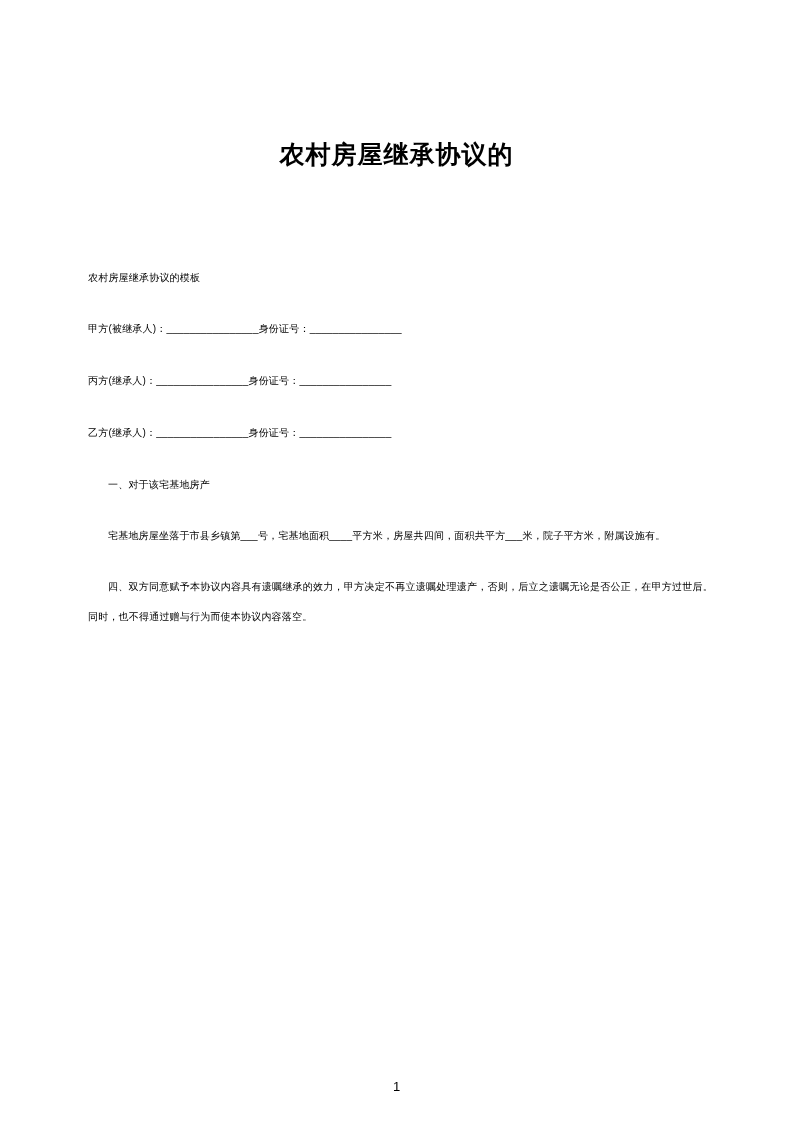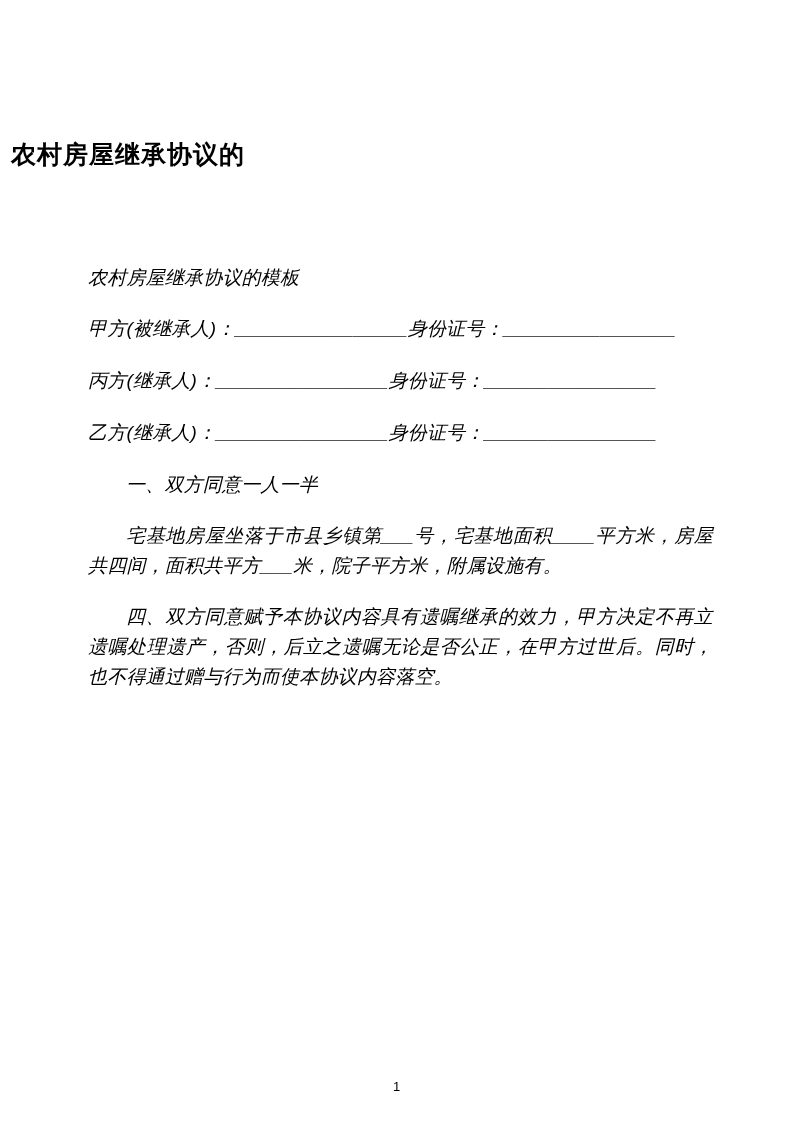--- a/index.html
+++ b/index.html
@@ -17,41 +17,39 @@
   }
   .page {
     width: 793px;
     height: 1122px;
     box-sizing: border-box;
     padding: 0;
     position: relative;
     background: #ffffff;
   }
   .doc-title {
-    text-align: left;
+    text-align: center;
     font-size: 25px;
     font-weight: bold;
     letter-spacing: 1px;
     margin: 0;
     padding-top: 138px;
     line-height: 1.3;
-    padding-left: 11px;
   }
   .body-area {
     margin-top: 92px;
     padding-left: 88px;
     padding-right: 80px;
   }
   p.para {
-    font-size: 19px;
+    font-size: 10px;
     line-height: 30px;
     margin: 0 0 21px 0;
     text-align: justify;
     letter-spacing: 0.2px;
-    font-style: italic;
   }
   p.indent {
     text-indent: 2em;
   }
   p.party {
     margin-bottom: 22px;
   }
   .heading {
     margin-bottom: 21px;
   }
@@ -73,21 +71,21 @@
 
   <div class="body-area">
 
     <p class="para heading">农村房屋继承协议的模板</p>
 
     <p class="para party">甲方(被继承人)：________________身份证号：________________</p>
     <p class="para party">丙方(继承人)：________________身份证号：________________</p>
     <p class="para party">乙方(继承人)：________________身份证号：________________</p>
 
 
-    <p class="para indent">一、双方同意一人一半</p>
+    <p class="para indent">一、对于该宅基地房产</p>
 
     <p class="para indent">宅基地房屋坐落于市县乡镇第___号，宅基地面积____平方米，房屋共四间，面积共平方___米，院子平方米，附属设施有。</p>
 
 
 
     <p class="para indent">四、双方同意赋予本协议内容具有遗嘱继承的效力，甲方决定不再立遗嘱处理遗产，否则，后立之遗嘱无论是否公正，在甲方过世后。同时，也不得通过赠与行为而使本协议内容落空。</p>
 
   </div>
 
   <div class="page-number">1</div>

